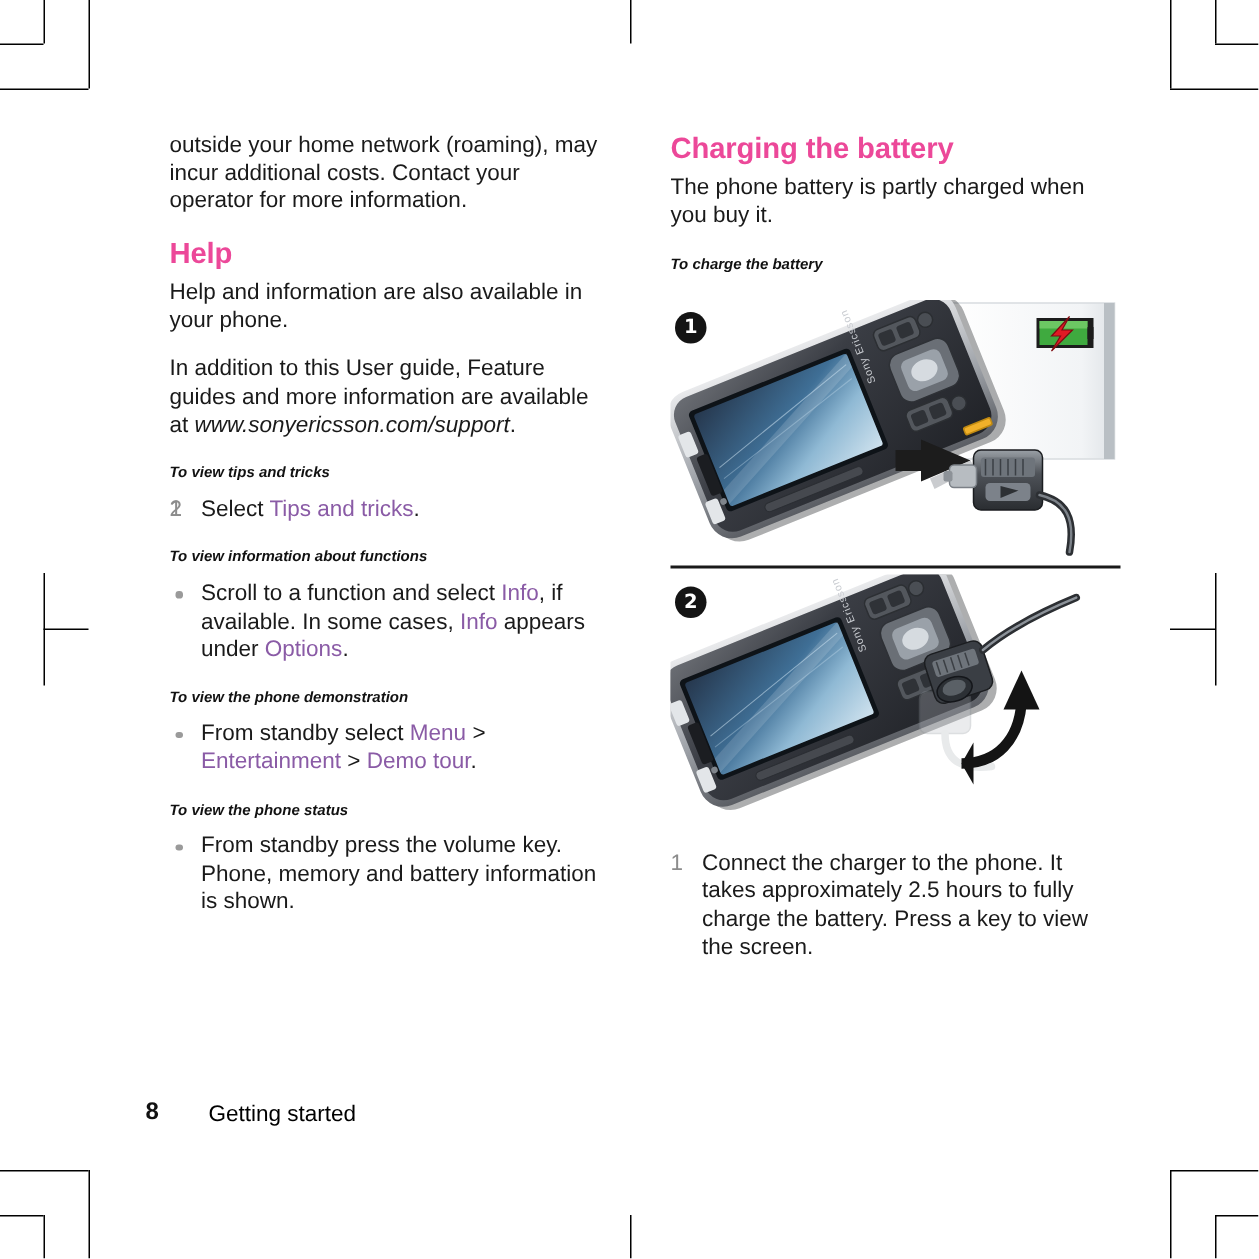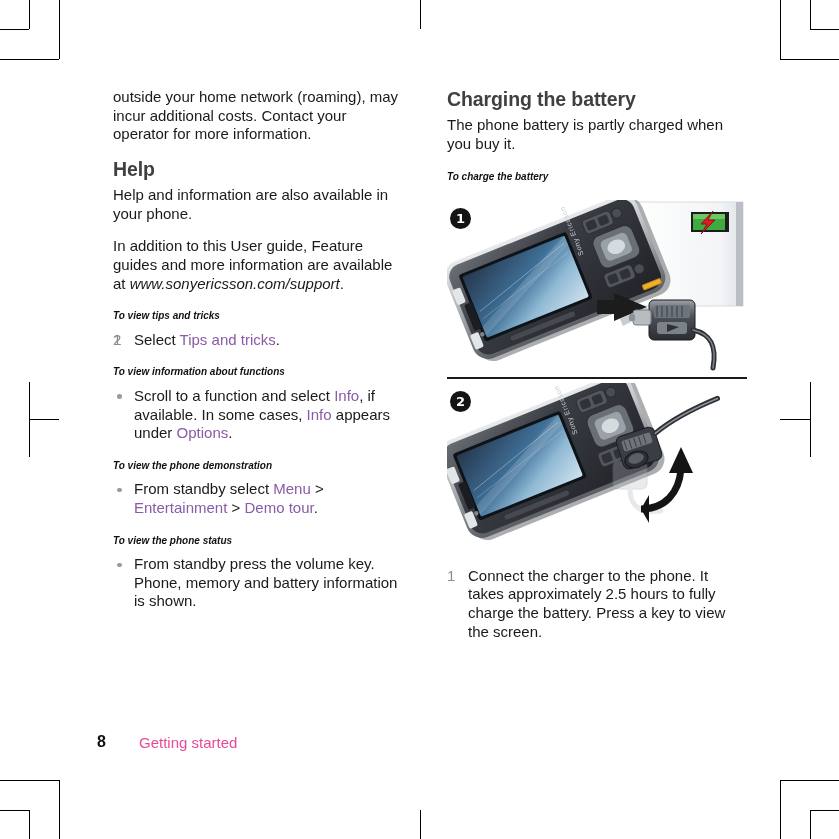--- a/index.html
+++ b/index.html
@@ -18,21 +18,21 @@
   .mark.v{width:1px;}
 
   
   .page{position:absolute;left:0;top:0;width:767px;height:839px;}
 
   .col{position:absolute;top:88px;}
   .col-left{left:113px;width:290px;}
   .col-right{left:447px;width:300px;}
 
   h2.section{
-    color:#404040;
+    color:#ec4899;
     font-size:19.5px;
     font-weight:bold;
     margin:0 0 6px 0;
     line-height:1.15;
     letter-spacing:-0.1px;
   }
 
   p.body{
     font-size:15px;
     line-height:18.6px;
@@ -103,21 +103,21 @@
   .footer{
     position:absolute;left:97px;top:733px;width:650px;
     height:22px;
   }
   .footer .pg{
     position:absolute;left:0;top:0;
     font-size:16px;font-weight:bold;color:#111;
   }
   .footer .crumb{
     position:absolute;left:42px;top:1px;
-    font-size:15px;color:#ec4899;
+    font-size:15px;color:#000000;
   }
 </style>
 </head>
 <body>
 
 <div class="page">
 
   <div class="mark v" style="left:29px;top:0;height:29px;"></div>
   <div class="mark h" style="left:0;top:29px;width:29px;"></div>
   <div class="mark v" style="left:59px;top:0;height:59px;"></div>

